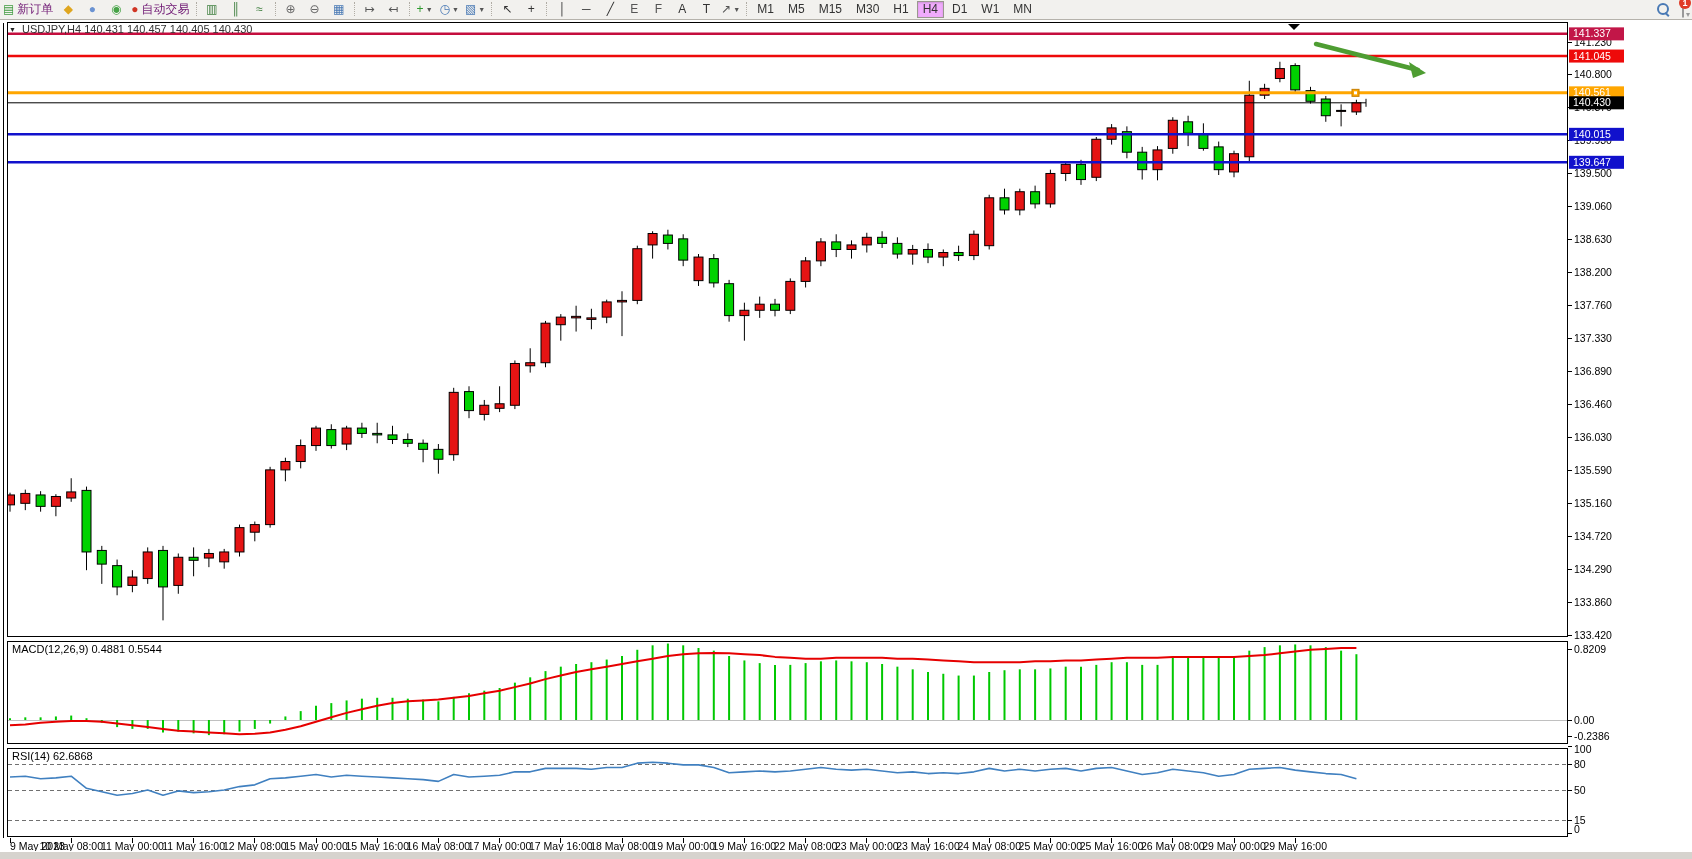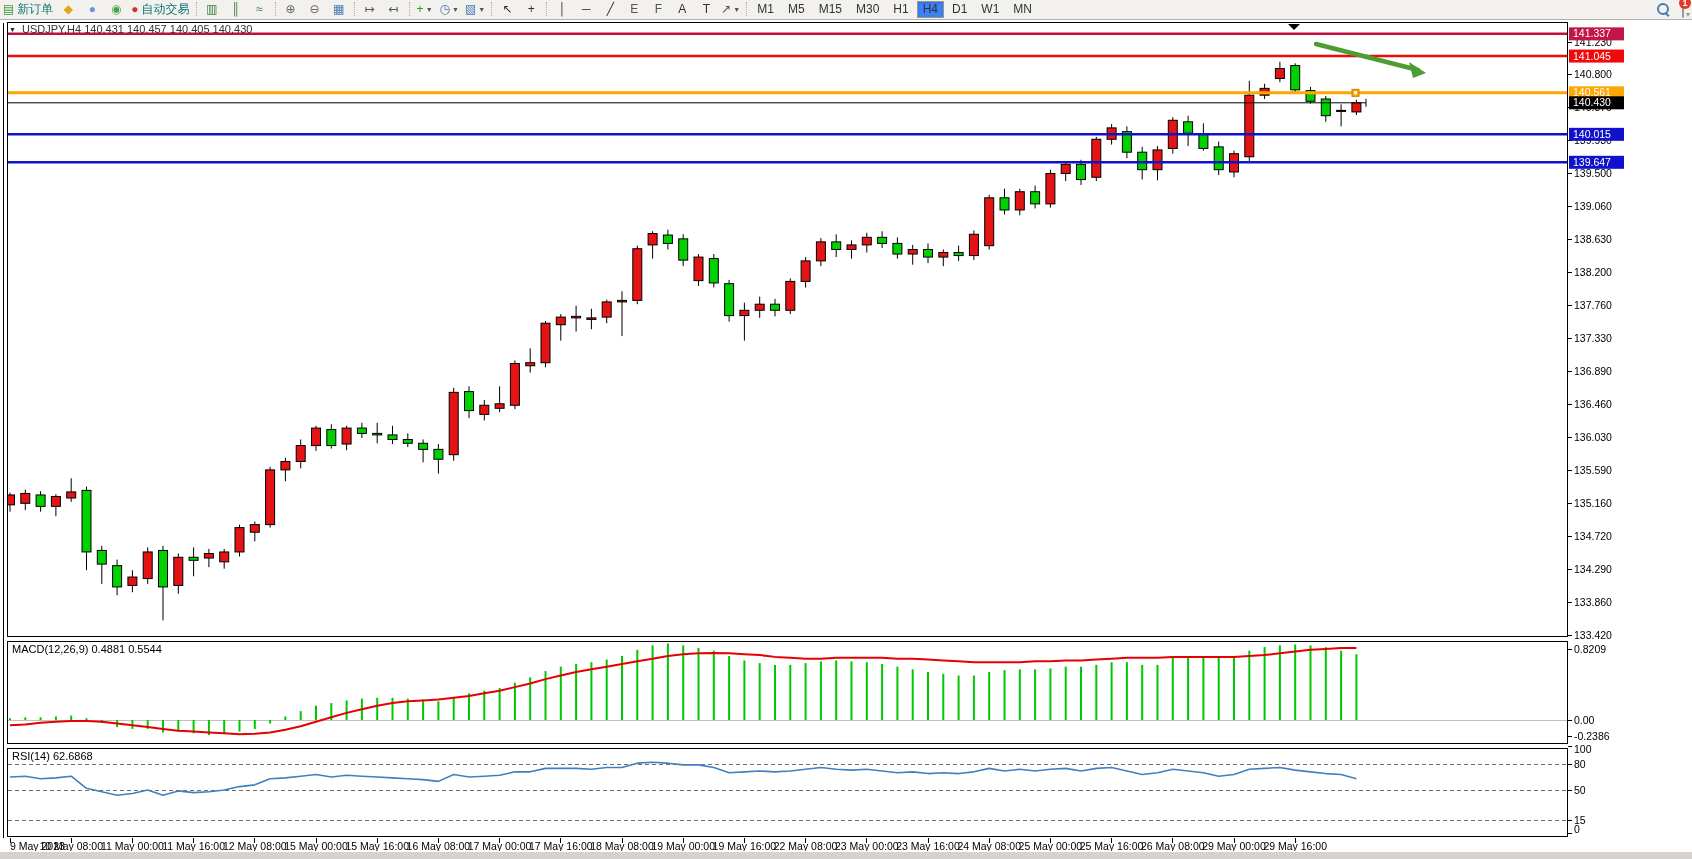--- a/index.html
+++ b/index.html
@@ -5,26 +5,26 @@
   html,body{margin:0;padding:0;background:#fff;width:1692px;height:859px;overflow:hidden;
             font-family:"Liberation Sans","DejaVu Sans",sans-serif;}
   #app{position:relative;width:1692px;height:859px;background:#fff;}
   
   #toolbar{position:absolute;left:0;top:0;width:1692px;height:19px;background:#f2f1ee;
            border-bottom:1px solid #b5b2ab;display:flex;align-items:center;z-index:5;
            font-size:12px;white-space:nowrap;}
   .tb-btn{display:inline-flex;align-items:center;justify-content:center;height:17px;min-width:18px;
           padding:0 1px;margin:0 1px;border:1px solid transparent;cursor:default;}
   .tb-glyph{font-size:12px;line-height:17px;}
-  .tb-label{font-size:12px;color:#0f766e;margin-left:3px;}
+  .tb-label{font-size:12px;color:#701a75;margin-left:3px;}
   .tb-caret{font-size:7px;color:#555;margin-left:2px;}
   .tb-sep{width:5px;height:15px;border-left:1px dotted #b0aca4;margin:0 3px;}
   .tf-btn{display:inline-block;height:15px;line-height:15px;padding:0 5px;margin:0 1px;
           font-size:12px;color:#333;border:1px solid transparent;}
-  .tf-btn.active{background:#3b82f6;border:1px solid #9a978f;box-shadow:inset 0 1px 2px rgba(0,0,0,.15);}
+  .tf-btn.active{background:#f0abfc;border:1px solid #9a978f;box-shadow:inset 0 1px 2px rgba(0,0,0,.15);}
   #tb-right{margin-left:auto;display:flex;align-items:center;padding-right:8px;}
   .icon-search{position:relative;width:13px;height:13px;margin-right:12px;}
   .icon-search::before{content:"";position:absolute;left:0;top:0;width:8px;height:8px;border:2px solid #4a7ab5;border-radius:50%;}
   .icon-search::after{content:"";position:absolute;left:9px;top:9px;width:5px;height:2px;background:#4a7ab5;transform:rotate(45deg);transform-origin:0 0;}
   .icon-chat{position:relative;width:16px;height:12px;border:1px solid #999;border-radius:3px;background:#fdfdfd;}
   .icon-chat::after{content:"";position:absolute;left:3px;bottom:-4px;border:4px solid transparent;border-top-color:#999;border-left-width:2px;border-right-width:2px;}
   .chat-badge{position:absolute;right:-7px;top:-6px;width:12px;height:12px;border-radius:50%;
               background:#e03b27;color:#fff;font-size:9px;line-height:12px;text-align:center;font-weight:bold;}
   
   #chart-svg{position:absolute;left:0;top:0;}

